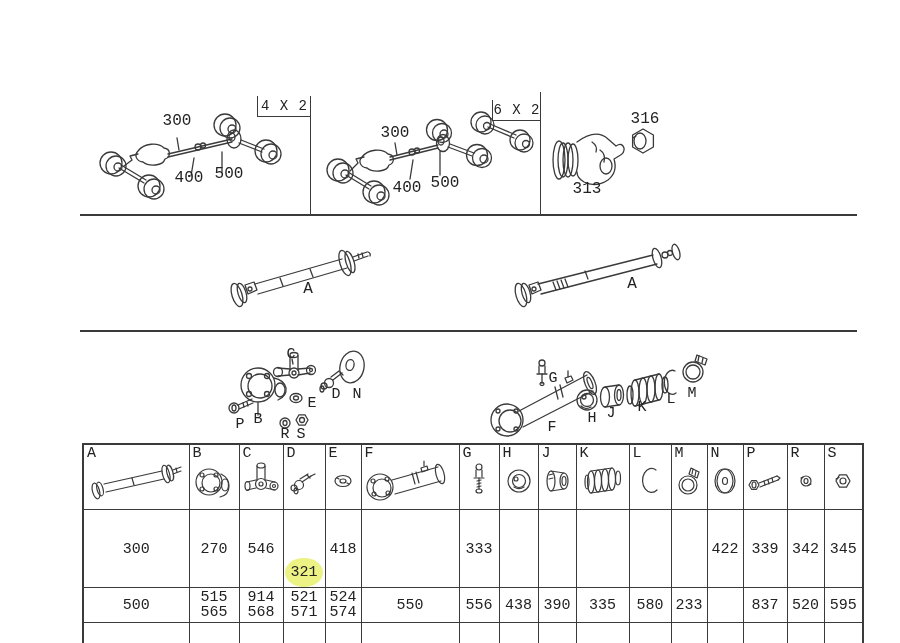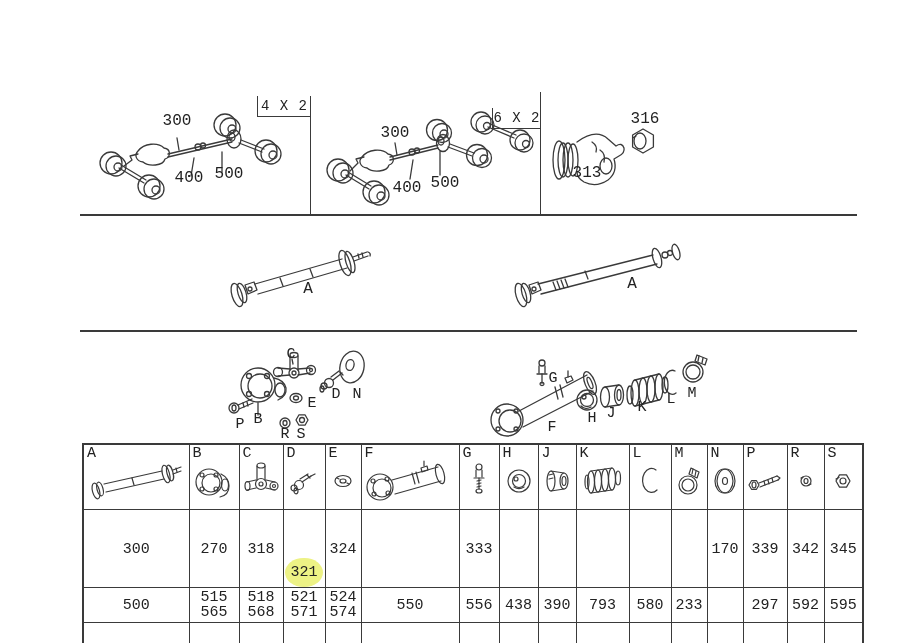--- a/index.html
+++ b/index.html
@@ -39,21 +39,21 @@
   td.dc{text-align:center; vertical-align:middle;}
   .pv{display:inline-block; font-size:15px; line-height:15px; white-space:pre-line;}
   .pv.hl{background:var(--hl); border-radius:50%; padding:7px 5px;margin-top:48px;}
 </style>
 </head>
 <body>
 
 <div class="page">
 
   <span class="tab" style="left:257px; top:96px; width:53px; height:20px;">4 X 2</span>
-  <span class="tab" style="left:492px; top:108px; width:48px; height:20px;">6 X 2</span>
+  <span class="tab" style="left:492px; top:100px; width:48px; height:20px;">6 X 2</span>
   <div class="vline" style="left:310px; top:96px; height:118px;"></div>
   <div class="vline" style="left:540px; top:92px; height:122px;"></div>
 
   <svg class="art" style="left:86px; top:96px;" width="215" height="112" viewBox="0 0 215 112">
     <g>
       <circle cx="25" cy="67" r="11"></circle>
         <circle cx="30" cy="70" r="10"></circle>
         <circle cx="32" cy="71" r="4"></circle>
       <circle cx="63" cy="90" r="11"></circle>
         <circle cx="68" cy="93" r="10"></circle>
@@ -153,21 +153,21 @@
       <path d="M52,38 Q58,42 56,50"></path>
       <ellipse cx="58" cy="54" rx="6" ry="8"></ellipse>
     </g>
     <g>
       <polygon points="105.4,23 105.4,35 95,41 84.6,35 84.6,23 95,17"></polygon>
       <ellipse cx="92" cy="29" rx="6" ry="8"></ellipse>
       <line x1="84.6" y1="26" x2="88" y2="24"></line>
     </g>
   </svg>
   <span class="lbl" style="left:626px; top:110px; width:38px;">316</span>
-  <span class="lbl" style="left:568px; top:164px; width:38px;">313</span>
+  <span class="lbl" style="left:568px; top:180px; width:38px;">313</span>
 
   <div class="hline" style="top:214px; left:80px; width:777px;"></div>
 
   <svg class="art" style="left:222px; top:240px;" width="165" height="70" viewBox="0 0 165 70">
     <ellipse cx="15" cy="55" rx="5" ry="12" transform="rotate(-17 15 55)"></ellipse>
     <ellipse cx="20" cy="53" rx="4" ry="10" transform="rotate(-17 20 53)"></ellipse>
     <path d="M23,45 l9,-3 3,8 -9,4 z"></path>
     <circle cx="28" cy="49" r="2"></circle>
     <line x1="33" y1="44" x2="120" y2="19"></line>
       <line x1="36" y1="54" x2="125" y2="28"></line>
@@ -577,56 +577,56 @@
           <circle cx="13" cy="13" r="3"></circle>
                 <line x1="6" y1="11" x2="9" y2="9.5"></line>
         </svg>
             </div>
           </td>
     </tr>
 
     <tr class="r1">
       <td class="dc"><span class="pv">300</span></td>
       <td class="dc"><span class="pv">270</span></td>
-      <td class="dc"><span class="pv">318</span></td>
+      <td class="dc"><span class="pv">546</span></td>
       <td class="dc"><span class="pv hl">321</span></td>
-      <td class="dc"><span class="pv">324</span></td>
+      <td class="dc"><span class="pv">418</span></td>
       <td class="dc"><span class="pv"></span></td>
       <td class="dc"><span class="pv">333</span></td>
       <td class="dc"><span class="pv"></span></td>
       <td class="dc"><span class="pv"></span></td>
       <td class="dc"><span class="pv"></span></td>
       <td class="dc"><span class="pv"></span></td>
       <td class="dc"><span class="pv"></span></td>
-      <td class="dc"><span class="pv">170</span></td>
+      <td class="dc"><span class="pv">422</span></td>
       <td class="dc"><span class="pv">339</span></td>
       <td class="dc"><span class="pv">342</span></td>
       <td class="dc"><span class="pv">345</span></td>
     </tr>
 
     <tr class="r2">
       <td class="dc"><span class="pv">500</span></td>
       <td class="dc"><span class="pv">515
 565</span></td>
-      <td class="dc"><span class="pv">518
+      <td class="dc"><span class="pv">914
 568</span></td>
       <td class="dc"><span class="pv">521
 571</span></td>
       <td class="dc"><span class="pv">524
 574</span></td>
       <td class="dc"><span class="pv">550</span></td>
       <td class="dc"><span class="pv">556</span></td>
       <td class="dc"><span class="pv">438</span></td>
       <td class="dc"><span class="pv">390</span></td>
-      <td class="dc"><span class="pv">793</span></td>
+      <td class="dc"><span class="pv">335</span></td>
       <td class="dc"><span class="pv">580</span></td>
       <td class="dc"><span class="pv">233</span></td>
       <td class="dc"><span class="pv"></span></td>
-      <td class="dc"><span class="pv">297</span></td>
-      <td class="dc"><span class="pv">592</span></td>
+      <td class="dc"><span class="pv">837</span></td>
+      <td class="dc"><span class="pv">520</span></td>
       <td class="dc"><span class="pv">595</span></td>
     </tr>
 
     <tr class="r3">
       <td class="dc"><span class="pv"></span></td>
       <td class="dc"><span class="pv"></span></td>
       <td class="dc"><span class="pv"></span></td>
       <td class="dc"><span class="pv"></span></td>
       <td class="dc"><span class="pv"></span></td>
       <td class="dc"><span class="pv"></span></td>

